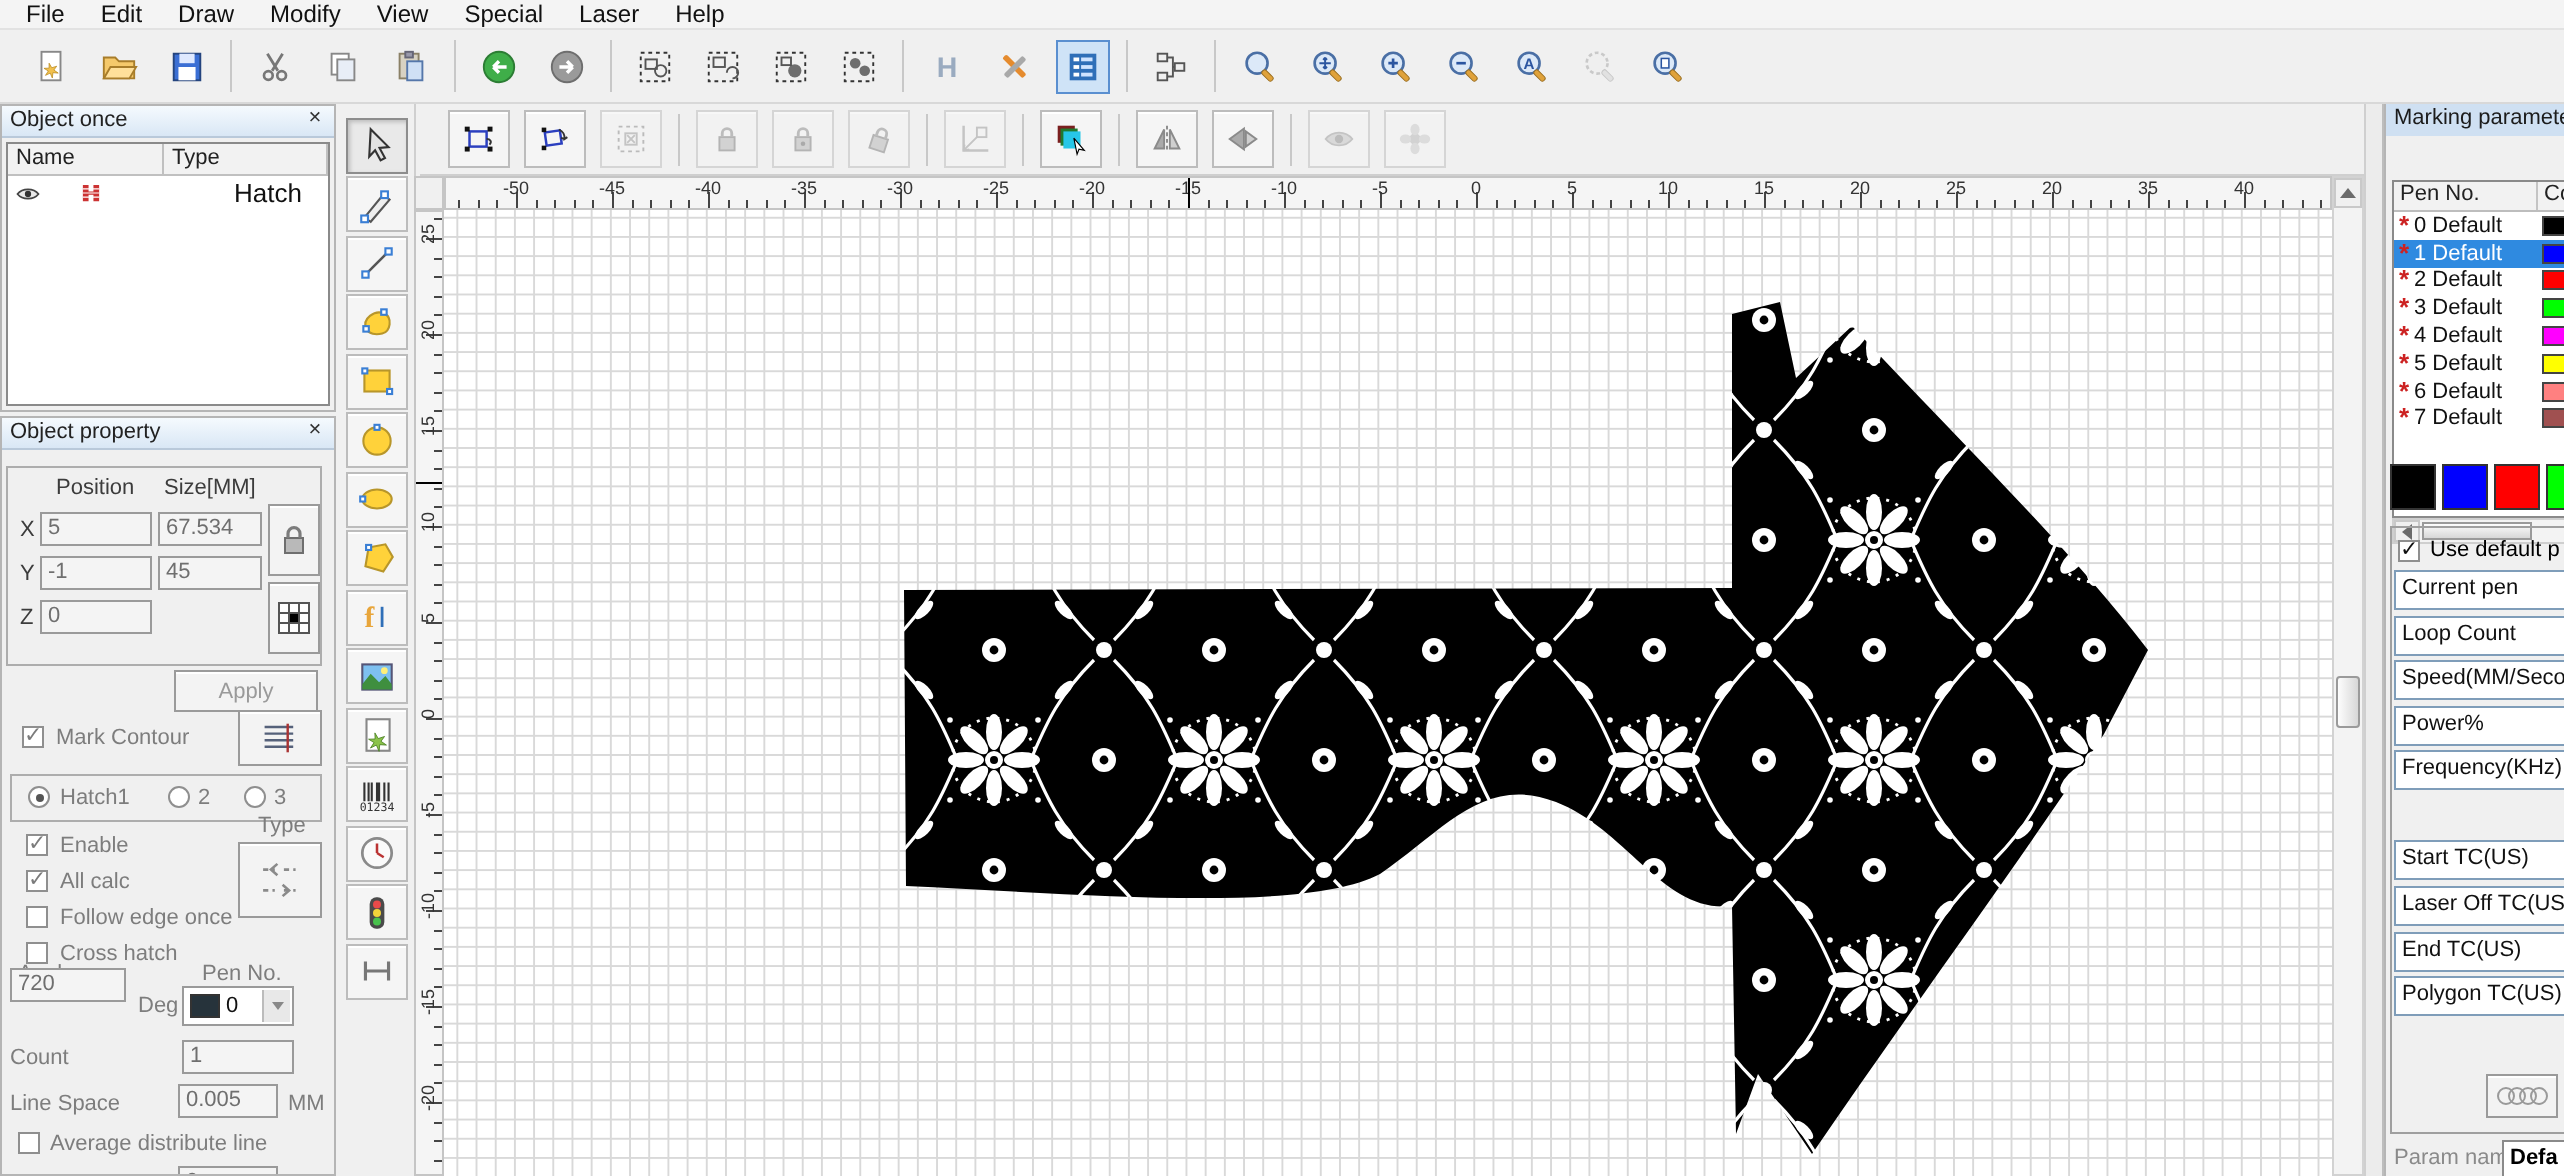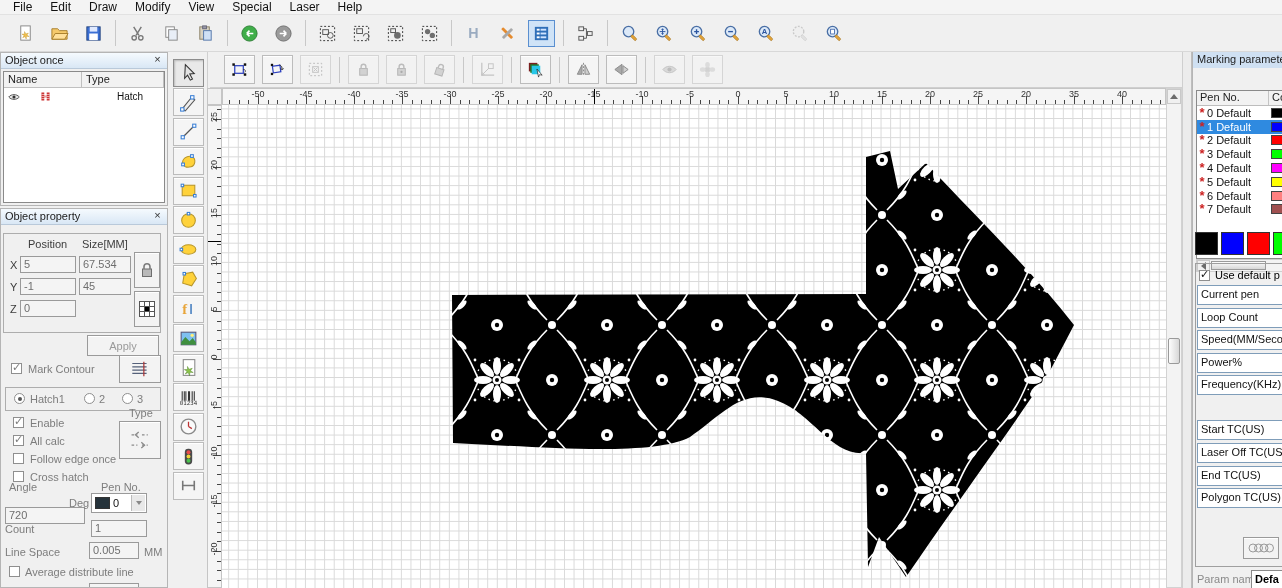--- a/index.html
+++ b/index.html
@@ -38,21 +38,21 @@
   .panel{position:absolute;background:#f0f0f0;border:1px solid #b5b5b5;}
   .panel-title{height:16px;background:linear-gradient(#f5fafe,#d9e7f5);border-bottom:1px solid #b9c9da;
     font-size:11px;color:#222;padding:1px 4px;position:relative;}
   .panel-close{position:absolute;right:3px;top:0;width:13px;height:13px;text-align:center;
     font-size:11px;line-height:13px;color:#333;}
   #objlist-panel{left:0;top:52px;width:168px;height:154px;}
   #objlist-table{position:absolute;left:2px;top:18px;width:162px;height:132px;background:#fff;border:1px solid #8a8a8a;}
   .ol-head{display:flex;height:16px;}
   .ol-hcell{background:#f2f2f2;border-right:1px solid #c0c0c0;border-bottom:1px solid #c0c0c0;
     font-size:11px;color:#222;padding:1px 4px;}
-  .ol-row{display:flex;height:17px;align-items:center;font-size:10px;color:#111;gap:16px;}
+  .ol-row{display:flex;height:17px;align-items:center;font-size:13px;color:#111;gap:16px;}
 
   #objprop-panel{left:0;top:208px;width:168px;height:380px;overflow:hidden;}
   .gbox{position:absolute;border:1px solid #adadad;background:#f0f0f0;}
   .lbl{position:absolute;font-size:11px;color:#7d7d7d;white-space:nowrap;}
   .lbl.dk{color:#3c3c3c;}
   .fld{position:absolute;background:#f4f4f4;border:1px solid #9a9a9a;font-size:11px;color:#6f6f6f;
     padding:1px 3px;height:17px;line-height:13px;overflow:hidden;}
   .btn3d{position:absolute;background:#f3f3f3;border:1px solid #9a9a9a;box-shadow:inset 0 1px 0 #fff;
     display:flex;align-items:center;justify-content:center;font-size:11px;color:#9a9a9a;}
   .cb{position:absolute;width:11px;height:11px;border:1px solid #8f8f8f;background:#fff;}
@@ -607,21 +607,21 @@
   <div class="lbl" style="left:128px;top:198px">Type</div>
   <div class="btn3d" style="left:118px;top:212px;width:42px;height:38px" id="typebtn-ic">
       <svg viewBox="0 0 20 20" width="26" height="26">
         <path d="M3.5 6h4.5M11.5 6H16M3.5 14h4.5M11.5 14H16" stroke="#8a8a8a" stroke-dasharray="2,1.6" fill="none"></path>
         <path d="M9 3.8L6.5 6 9 8.2M11 11.8l2.5 2.2-2.5 2.2" stroke="#8a8a8a" fill="none"></path>
       </svg>
     </div>
 
   <div class="lbl" style="left:8px;top:272px">Angle</div>
   <div class="lbl" style="left:100px;top:272px">Pen No.</div>
-  <div class="fld" style="left:4px;top:298px;width:80px">720</div>
+  <div class="fld" style="left:4px;top:275px;width:58px">720</div>
   <div class="lbl" style="left:68px;top:288px">Deg</div>
   <div class="btn3d" style="left:90px;top:284px;width:56px;height:20px;justify-content:flex-start;background:#fff">
     <span style="display: inline-block; width: 15px; height: 12px; margin: 0px 3px; border: 1px solid rgb(51, 51, 51); background: rgb(38, 51, 59);" id="pen-dd-swatch"></span>
     <span style="color:#111">0</span>
     <span style="position:absolute;right:1px;top:1px;bottom:1px;width:14px;background:#e8e8e8;border-left:1px solid #bbb;display:flex;align-items:center;justify-content:center">
         <i style="width:0;height:0;border-left:3.5px solid transparent;border-right:3.5px solid transparent;border-top:4px solid #888"></i>
       </span>
   </div>
 
   <div class="lbl" style="left:4px;top:314px">Count</div>

